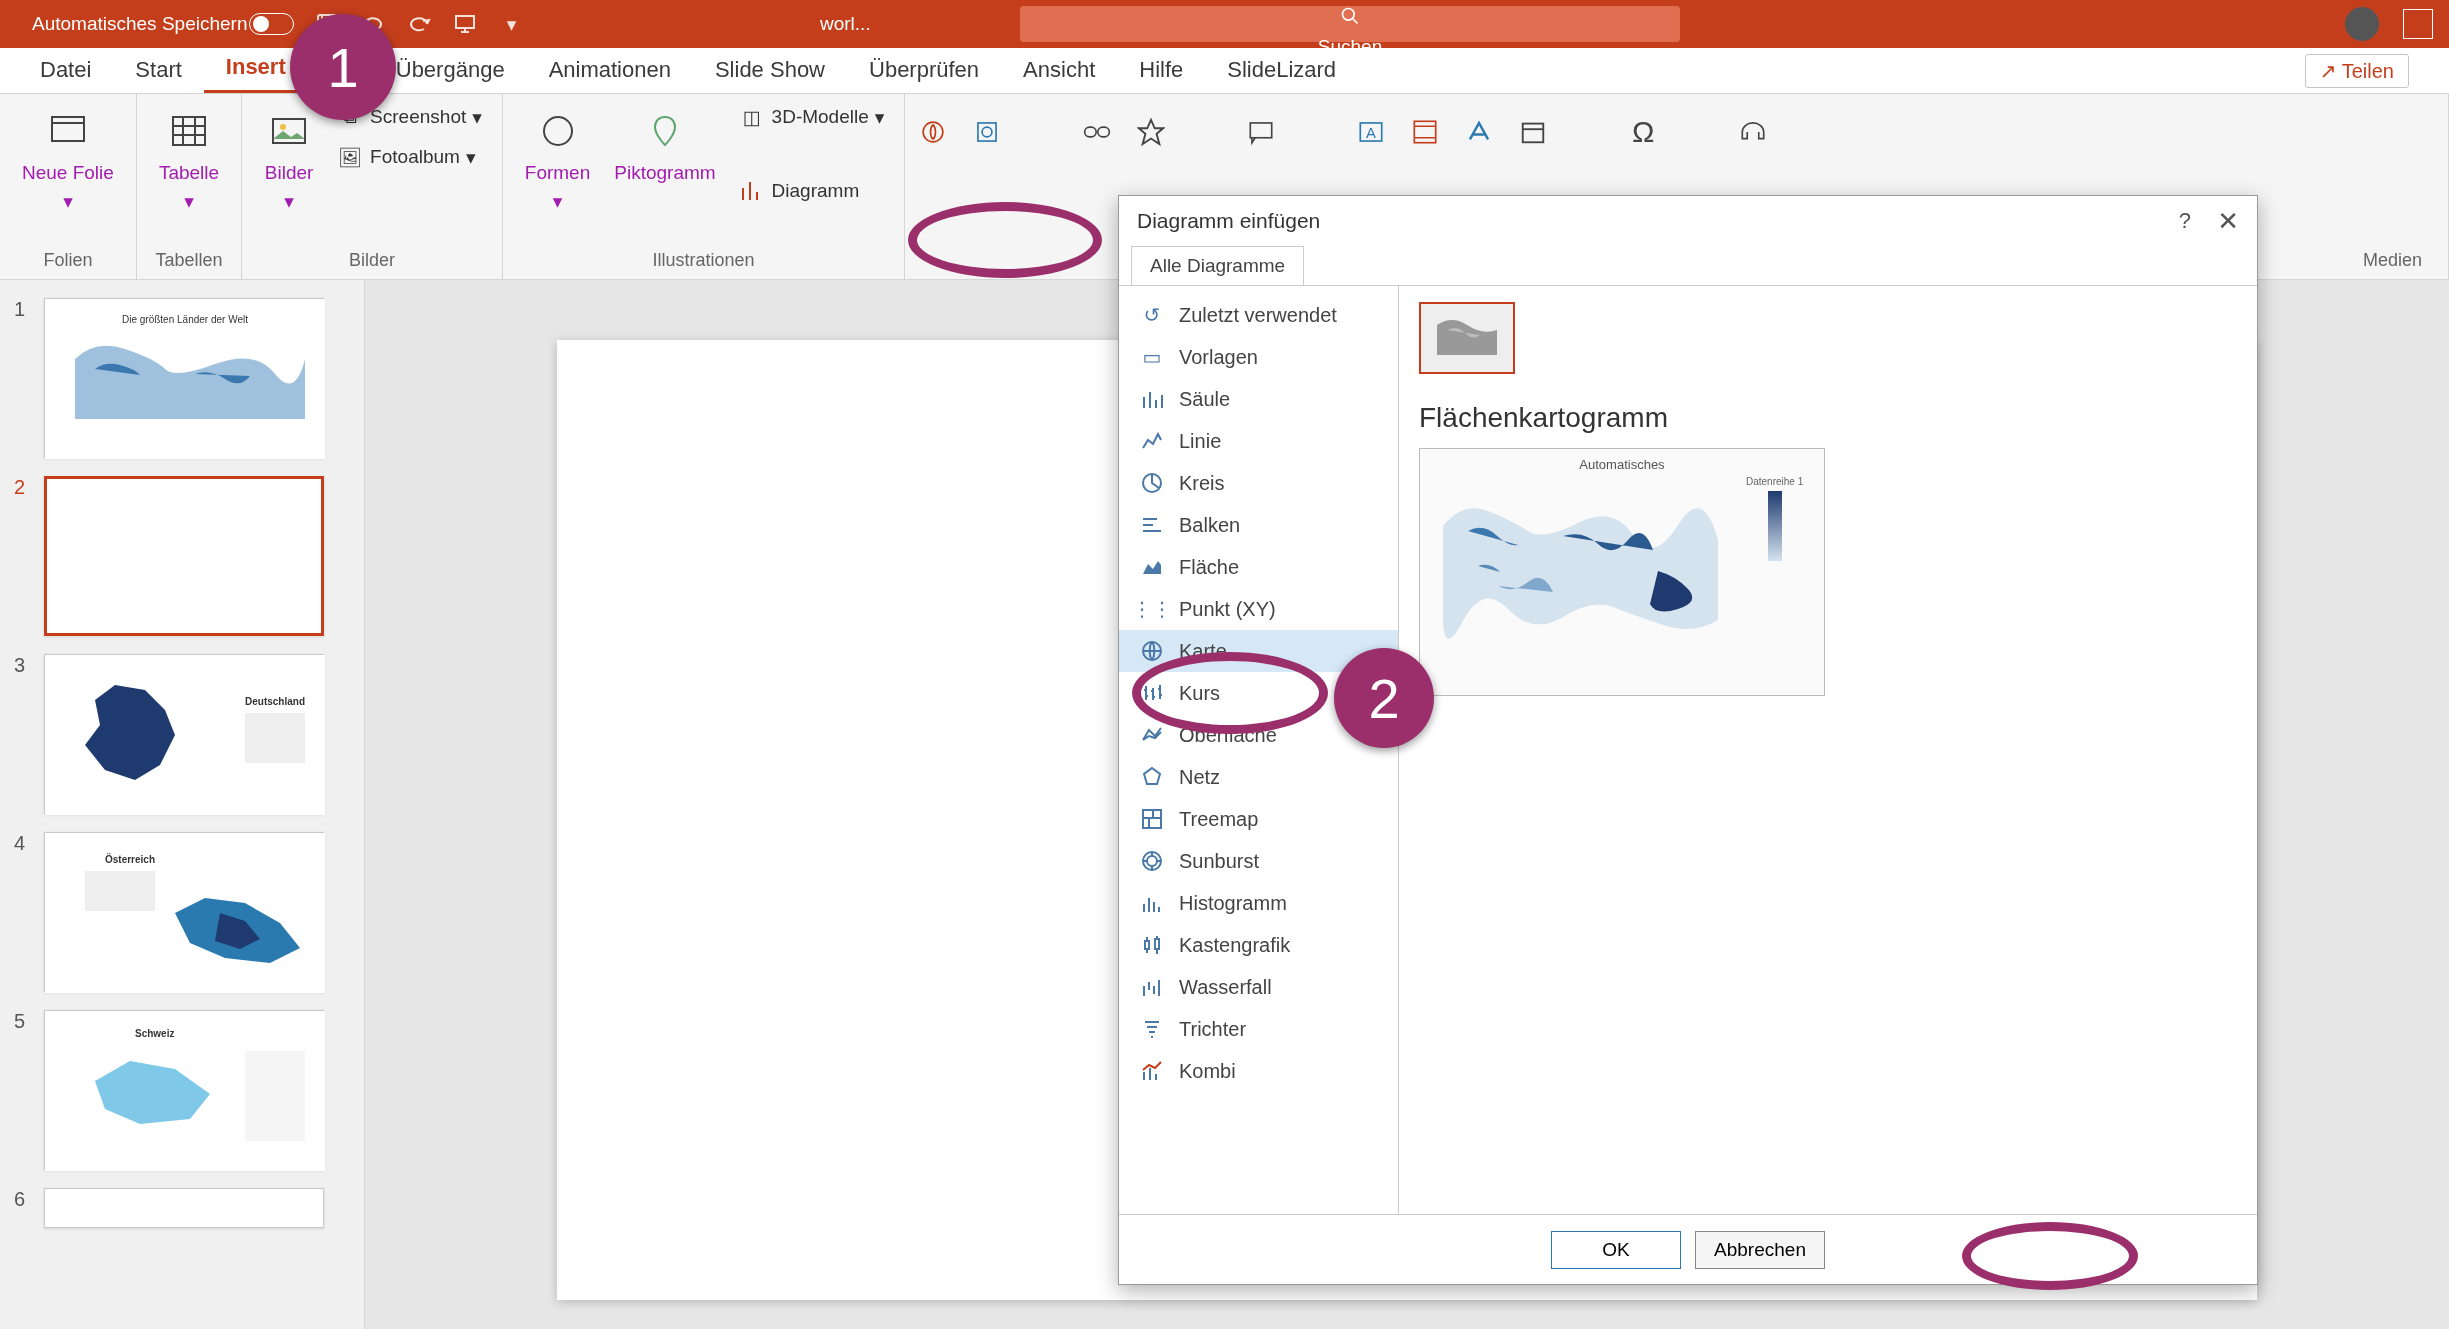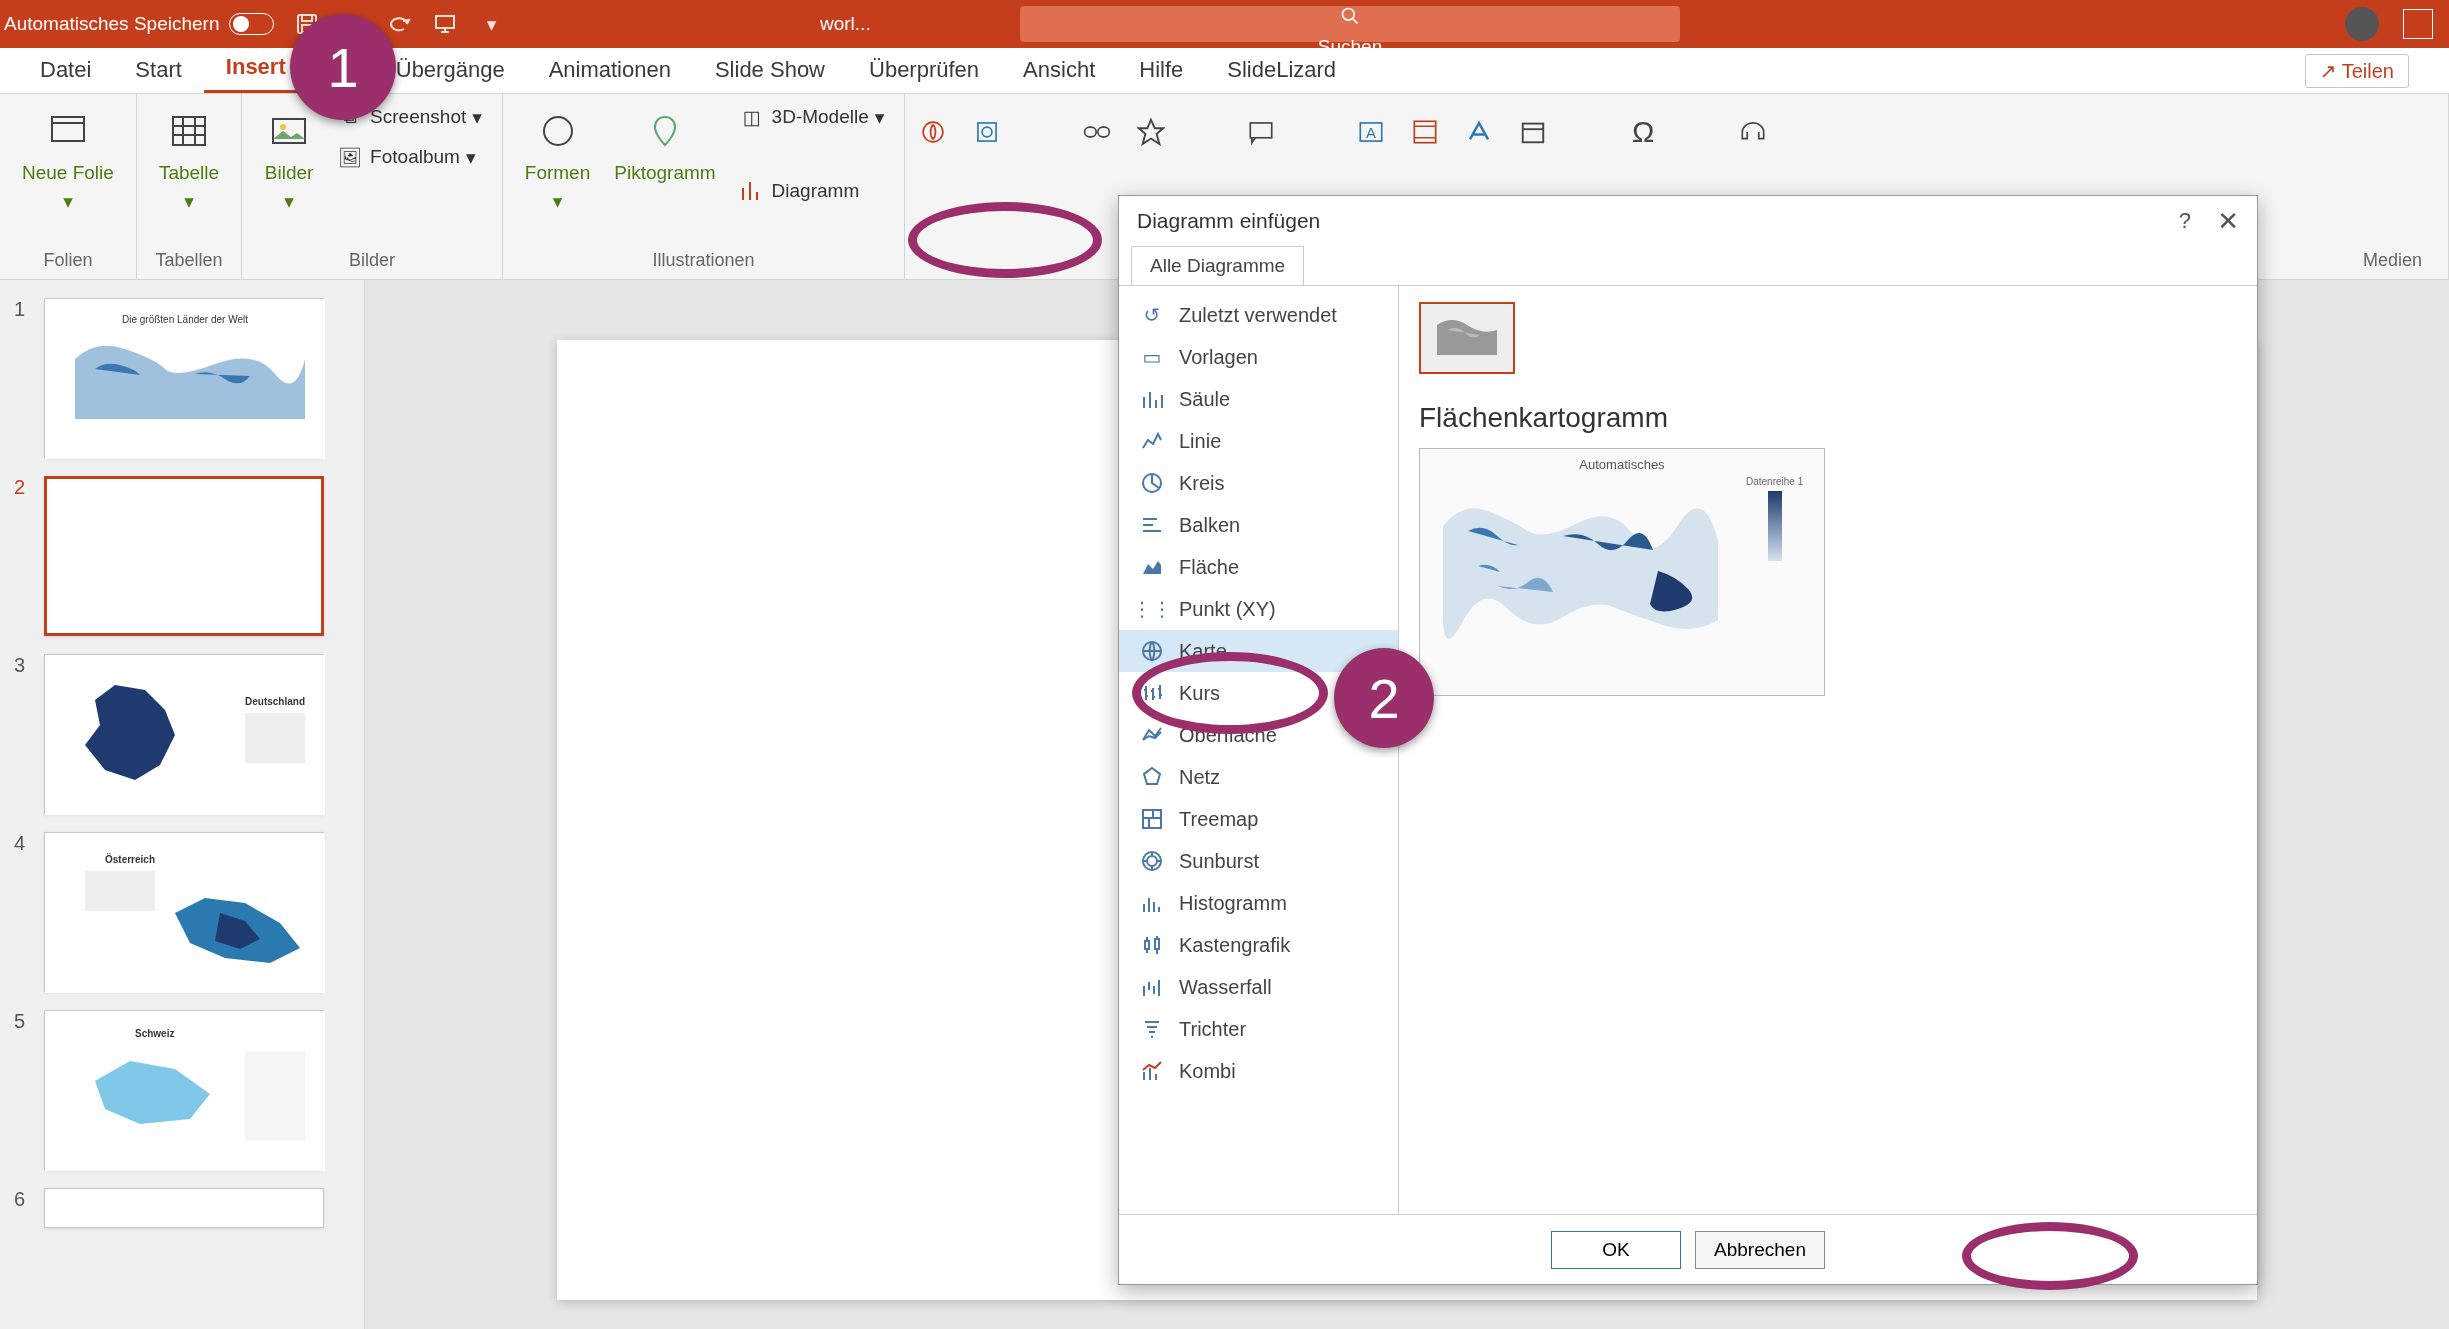--- a/index.html
+++ b/index.html
@@ -1,41 +1,41 @@
 <!DOCTYPE html>
 <html><head>
 <meta charset="utf-8">
 <style>
 * { box-sizing: border-box; margin: 0; padding: 0; font-family: "Segoe UI", sans-serif; }
 body { background: #e6e6e6; width: 2449px; height: 1329px; overflow: hidden; position: relative; }
 
 
 .titlebar { height: 48px; background: #c43e1c; display: flex; align-items: center; color: #fff; font-size: 19px; position: relative; }
-.titlebar .autosave { margin-left: 4px; display: flex; align-items: flex-end; gap: 10px; }
+.titlebar .autosave { margin-left: 32px; display: flex; align-items: flex-end; gap: 2px; }
 .toggle { width: 45px; height: 22px; border: 1px solid #fff; border-radius: 11px; position: relative; }
 .toggle::after { content:""; position:absolute; width:16px; height:16px; border-radius:50%; background:#fff; left:3px; top:2px; }
 .titlebar .qat { display:flex; gap:20px; margin-left:20px; align-items:center; }
 .titlebar .qat-item { width:26px; height:26px; display:flex; align-items:center; justify-content:center; opacity:0.85; }
 .titlebar .doc { position:absolute; left:820px; }
 .searchbar { position:absolute; left:1020px; width:660px; height:36px; background:#e06f52; border-radius:4px; display:flex; align-items:center; padding:0 14px; gap:10px; color:#fff;flex-direction:column; }
 .titlebar .avatar { position:absolute; right:70px; width:34px; height:34px; border-radius:50%; background:#555; }
 .titlebar .winbtn { position:absolute; right:16px; width:30px; height:30px; border:1px solid #fff; }
 
 
 .ribbontabs { height: 46px; background: #fff; display:flex; align-items:flex-end; padding-left:18px; gap:0; font-size:22px; color:#3a3a3a; position:relative; border-bottom:1px solid #d5d5d5; }
 .ribbontabs .tab { padding:10px 22px; cursor:pointer;text-align:center; }
 .ribbontabs .tab.active { font-weight:600; color:#c43e1c; border-bottom:3px solid #c43e1c; }
 .ribbontabs .share { position:absolute; right:40px; top:6px; border:1px solid #c5c5c5; padding:4px 14px; color:#c43e1c; font-size:20px; border-radius:3px; }
 
 
 .ribbon { height: 186px; background:#f5f5f5; border-bottom:1px solid #d5d5d5; display:flex; position:relative; }
 .group { border-right:1px solid #d5d5d5; padding:6px 14px 0 14px; height:100%; display:flex; flex-direction:column; }
 .group .items { flex:1; display:flex; align-items:flex-start; gap:8px; }
 .group .label { text-align:center; font-size:18px; color:#666; padding:4px 0 8px; }
-.bigbtn { display:flex; flex-direction:column; align-items:center; justify-content:flex-start; padding:6px 8px; font-size:19px; color:#4d7c0f; gap:6px; }
+.bigbtn { display:flex; flex-direction:column; align-items:center; justify-content:flex-start; padding:6px 8px; font-size:19px; color:#a21caf; gap:6px; }
 .bigbtn .icon { width:50px; height:50px; display:flex; align-items:center; justify-content:center; }
 .midbtn { display:flex; align-items:center; gap:6px; font-size:19px; color:#333; padding:3px 6px; }
 .midbtn .icon, .smicon { width:28px; height:28px; display:flex; align-items:center; justify-content:center; }
 .stack { display:flex; flex-direction:column; gap:6px; justify-content:center; }
 .iconrow { display:flex; gap:26px; align-items:center; }
 
 
 .workspace { display:flex; height: calc(100% - 48px - 46px - 186px); }
 .slidepanel { width:365px; background:#f0f0f0; overflow-y:auto; padding:18px 14px; border-right:1px solid #d5d5d5; }
 .thumbwrap { display:flex; gap:12px; margin-bottom:18px; }

